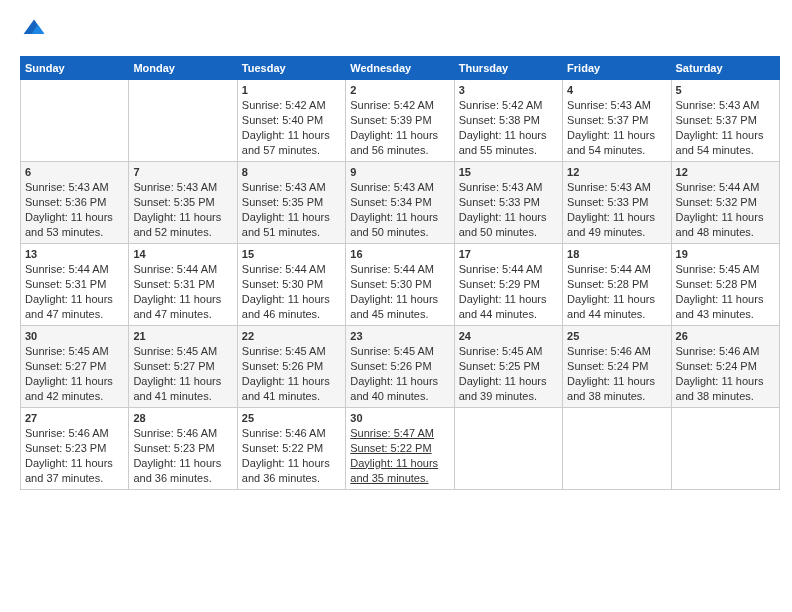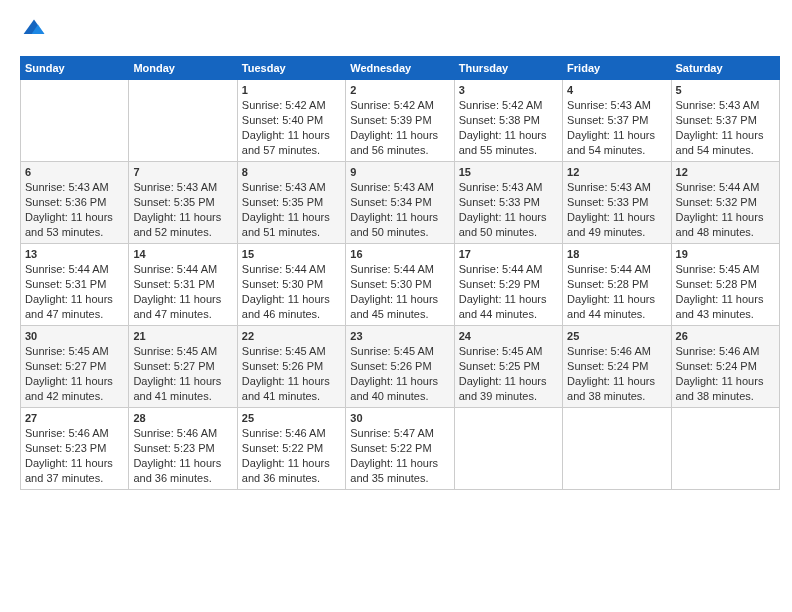--- a/index.html
+++ b/index.html
@@ -311,21 +311,21 @@
 Daylight: 11 hours and 36 minutes.</div>
           </td>
           <td>
             <span class="day-num">25</span>
             <div class="cell-info" style="white-space: pre-line;">Sunrise: 5:46 AM
 Sunset: 5:22 PM
 Daylight: 11 hours and 36 minutes.</div>
           </td>
           <td>
             <span class="day-num">30</span>
-            <div class="cell-info" style="white-space: pre-line;">Sunrise: 5:47 AM
+            <div class="cell-info" style="white-space: pre-line; text-decoration: underline;">Sunrise: 5:47 AM
 Sunset: 5:22 PM
 Daylight: 11 hours and 35 minutes.</div>
           </td>
           <td class="empty-cell"></td>
           <td class="empty-cell"></td>
           <td class="empty-cell"></td>
         </tr>
       </tbody>
   </table>
 </div>

